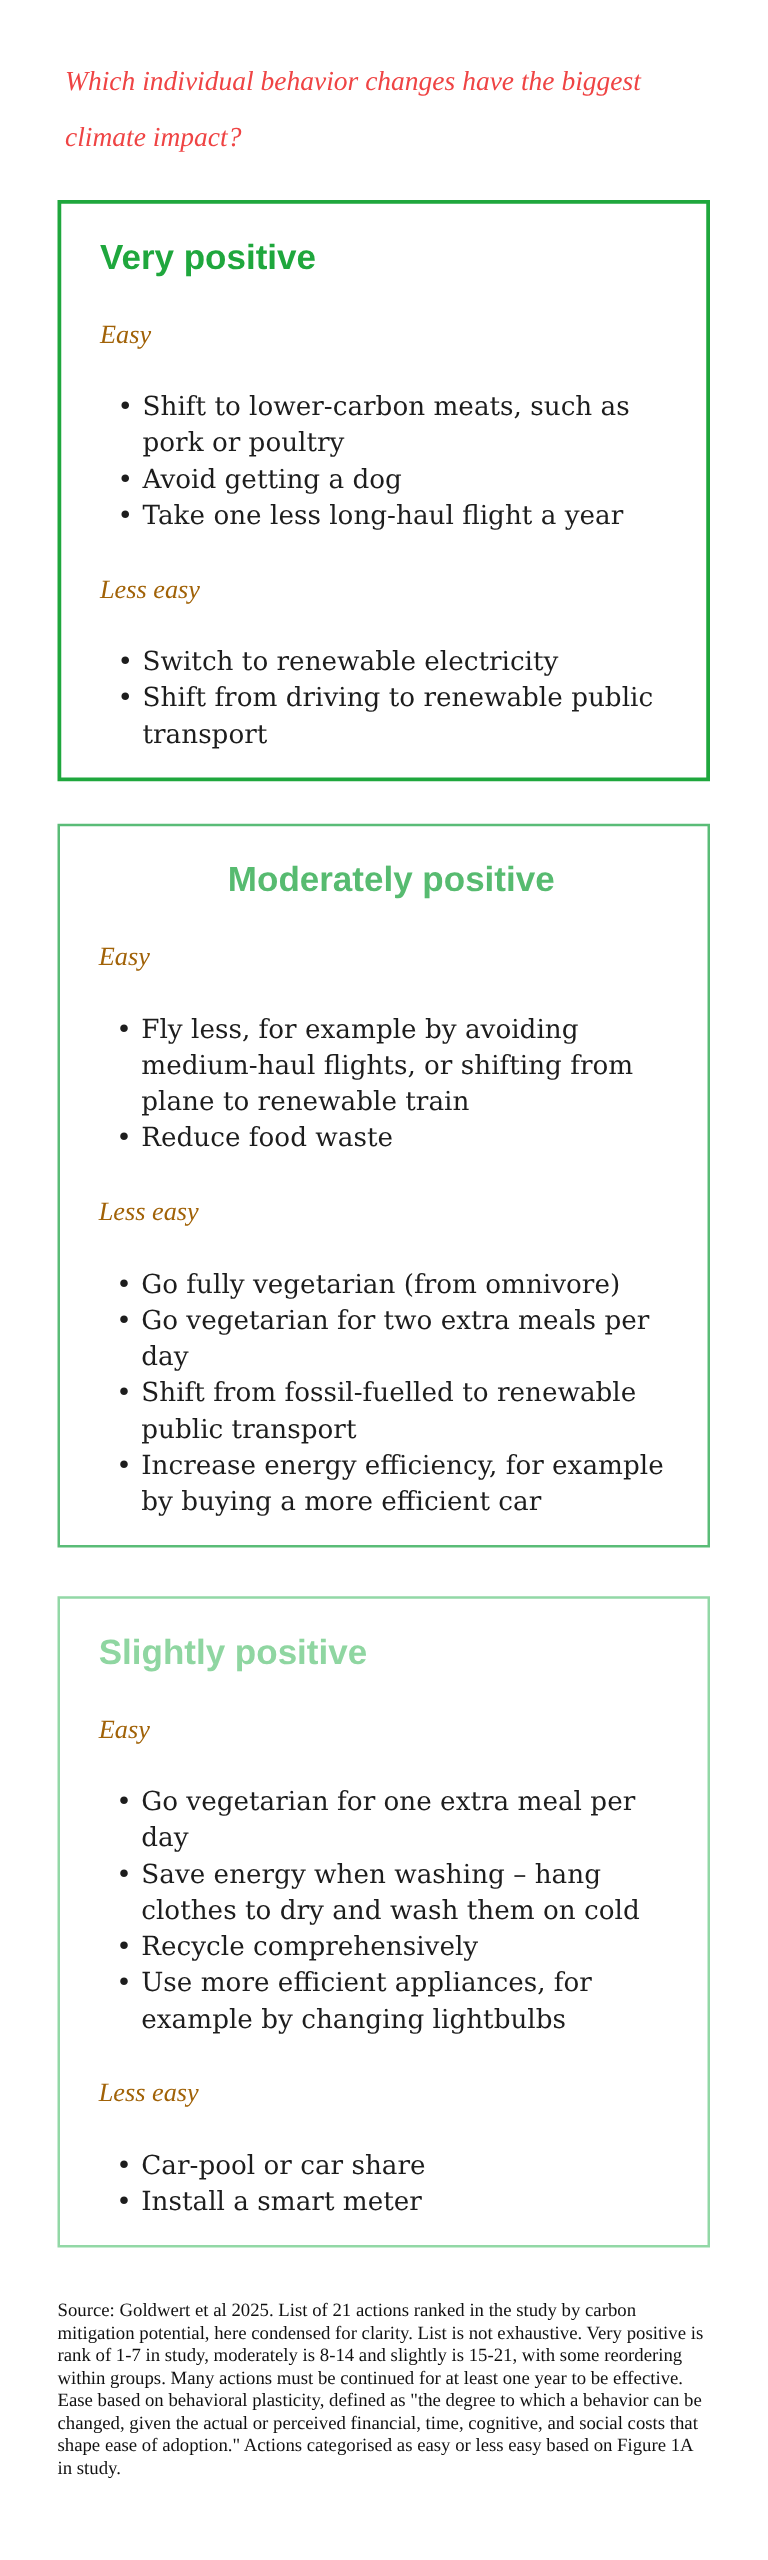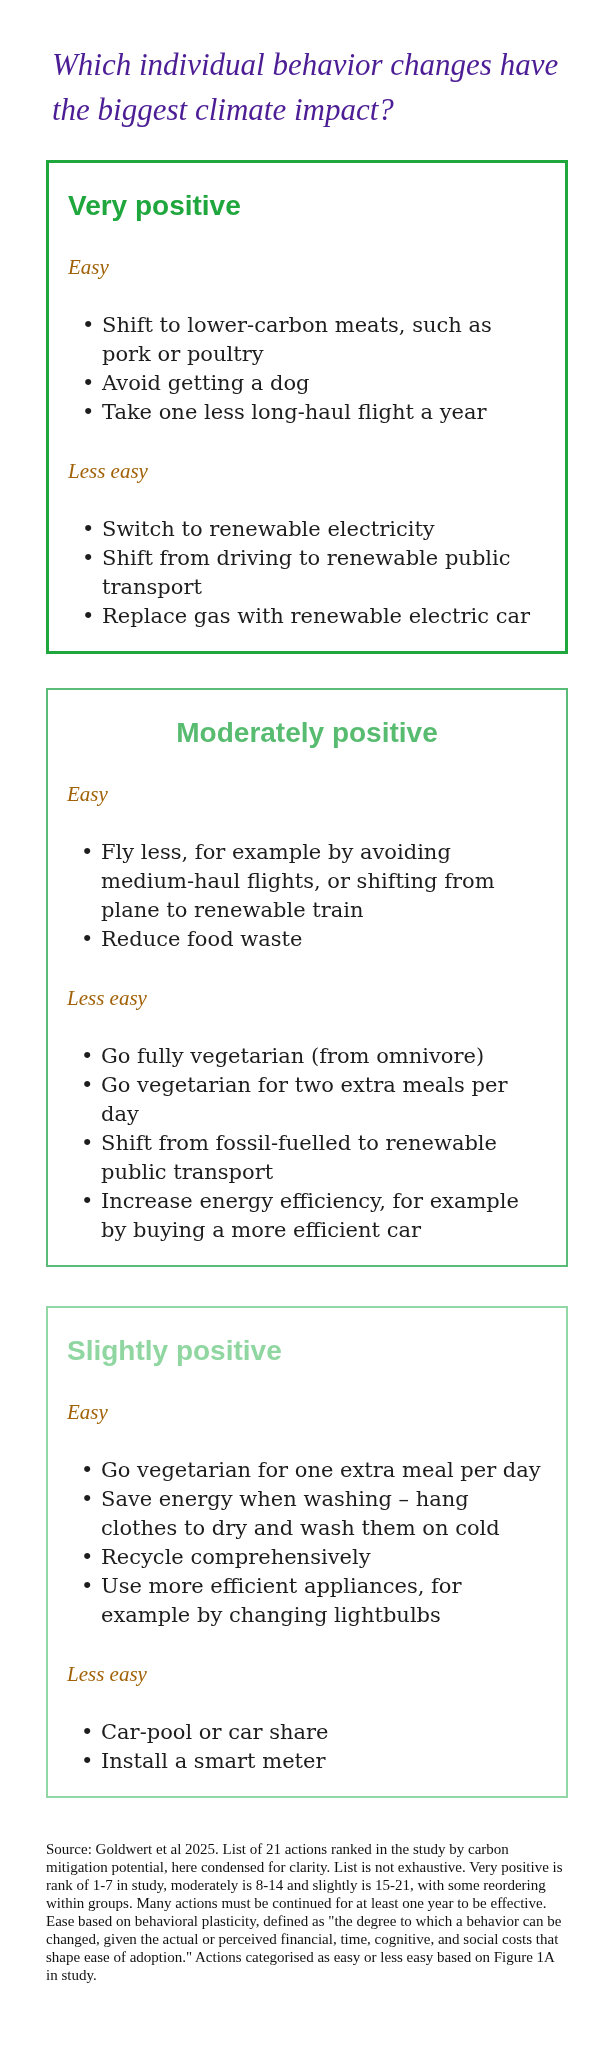--- a/index.html
+++ b/index.html
@@ -13,28 +13,28 @@
     height: 2048px;
     background: #ffffff;
     overflow: hidden;
     color: #1d1d1d;
   }
   .page-title {
     margin: 42px 40px 0 52px;
     font-family: "Liberation Serif", serif;
     font-style: italic;
     font-weight: 400;
-    font-size: 31px;
+    font-size: 22px;
     line-height: 45px;
-    color: #4c1d95;
+    color: #ef4444;
   }
   .card {
     box-sizing: border-box;
     margin: 0 46px;
-    padding: 12px 19px 20px 19px;
+    padding: 12px 19px 20px 31px;
     background: #ffffff;
   }
   .card-1 {
     margin-top: 28px;
     border: 3px solid #1fa73d;
     margin-bottom: 34px;
   }
   .card-2 {
     border: 2px solid #5abc77;
     margin-bottom: 39px;
@@ -100,21 +100,20 @@
     <p class="ease-label">Easy</p>
     <ul class="actions">
       <li>Shift to lower-carbon meats, such as pork or poultry</li>
       <li>Avoid getting a dog</li>
       <li>Take one less long-haul flight a year</li>
     </ul>
     <p class="ease-label">Less easy</p>
     <ul class="actions">
       <li>Switch to renewable electricity</li>
       <li>Shift from driving to renewable public transport</li>
-      <li>Replace gas with renewable electric car</li>
     </ul>
   </section>
 
   <section class="card card-2">
     <h2>Moderately positive</h2>
     <p class="ease-label">Easy</p>
     <ul class="actions">
       <li>Fly less, for example by avoiding medium-haul flights, or shifting from plane to renewable train</li>
       <li>Reduce food waste</li>
     </ul>

